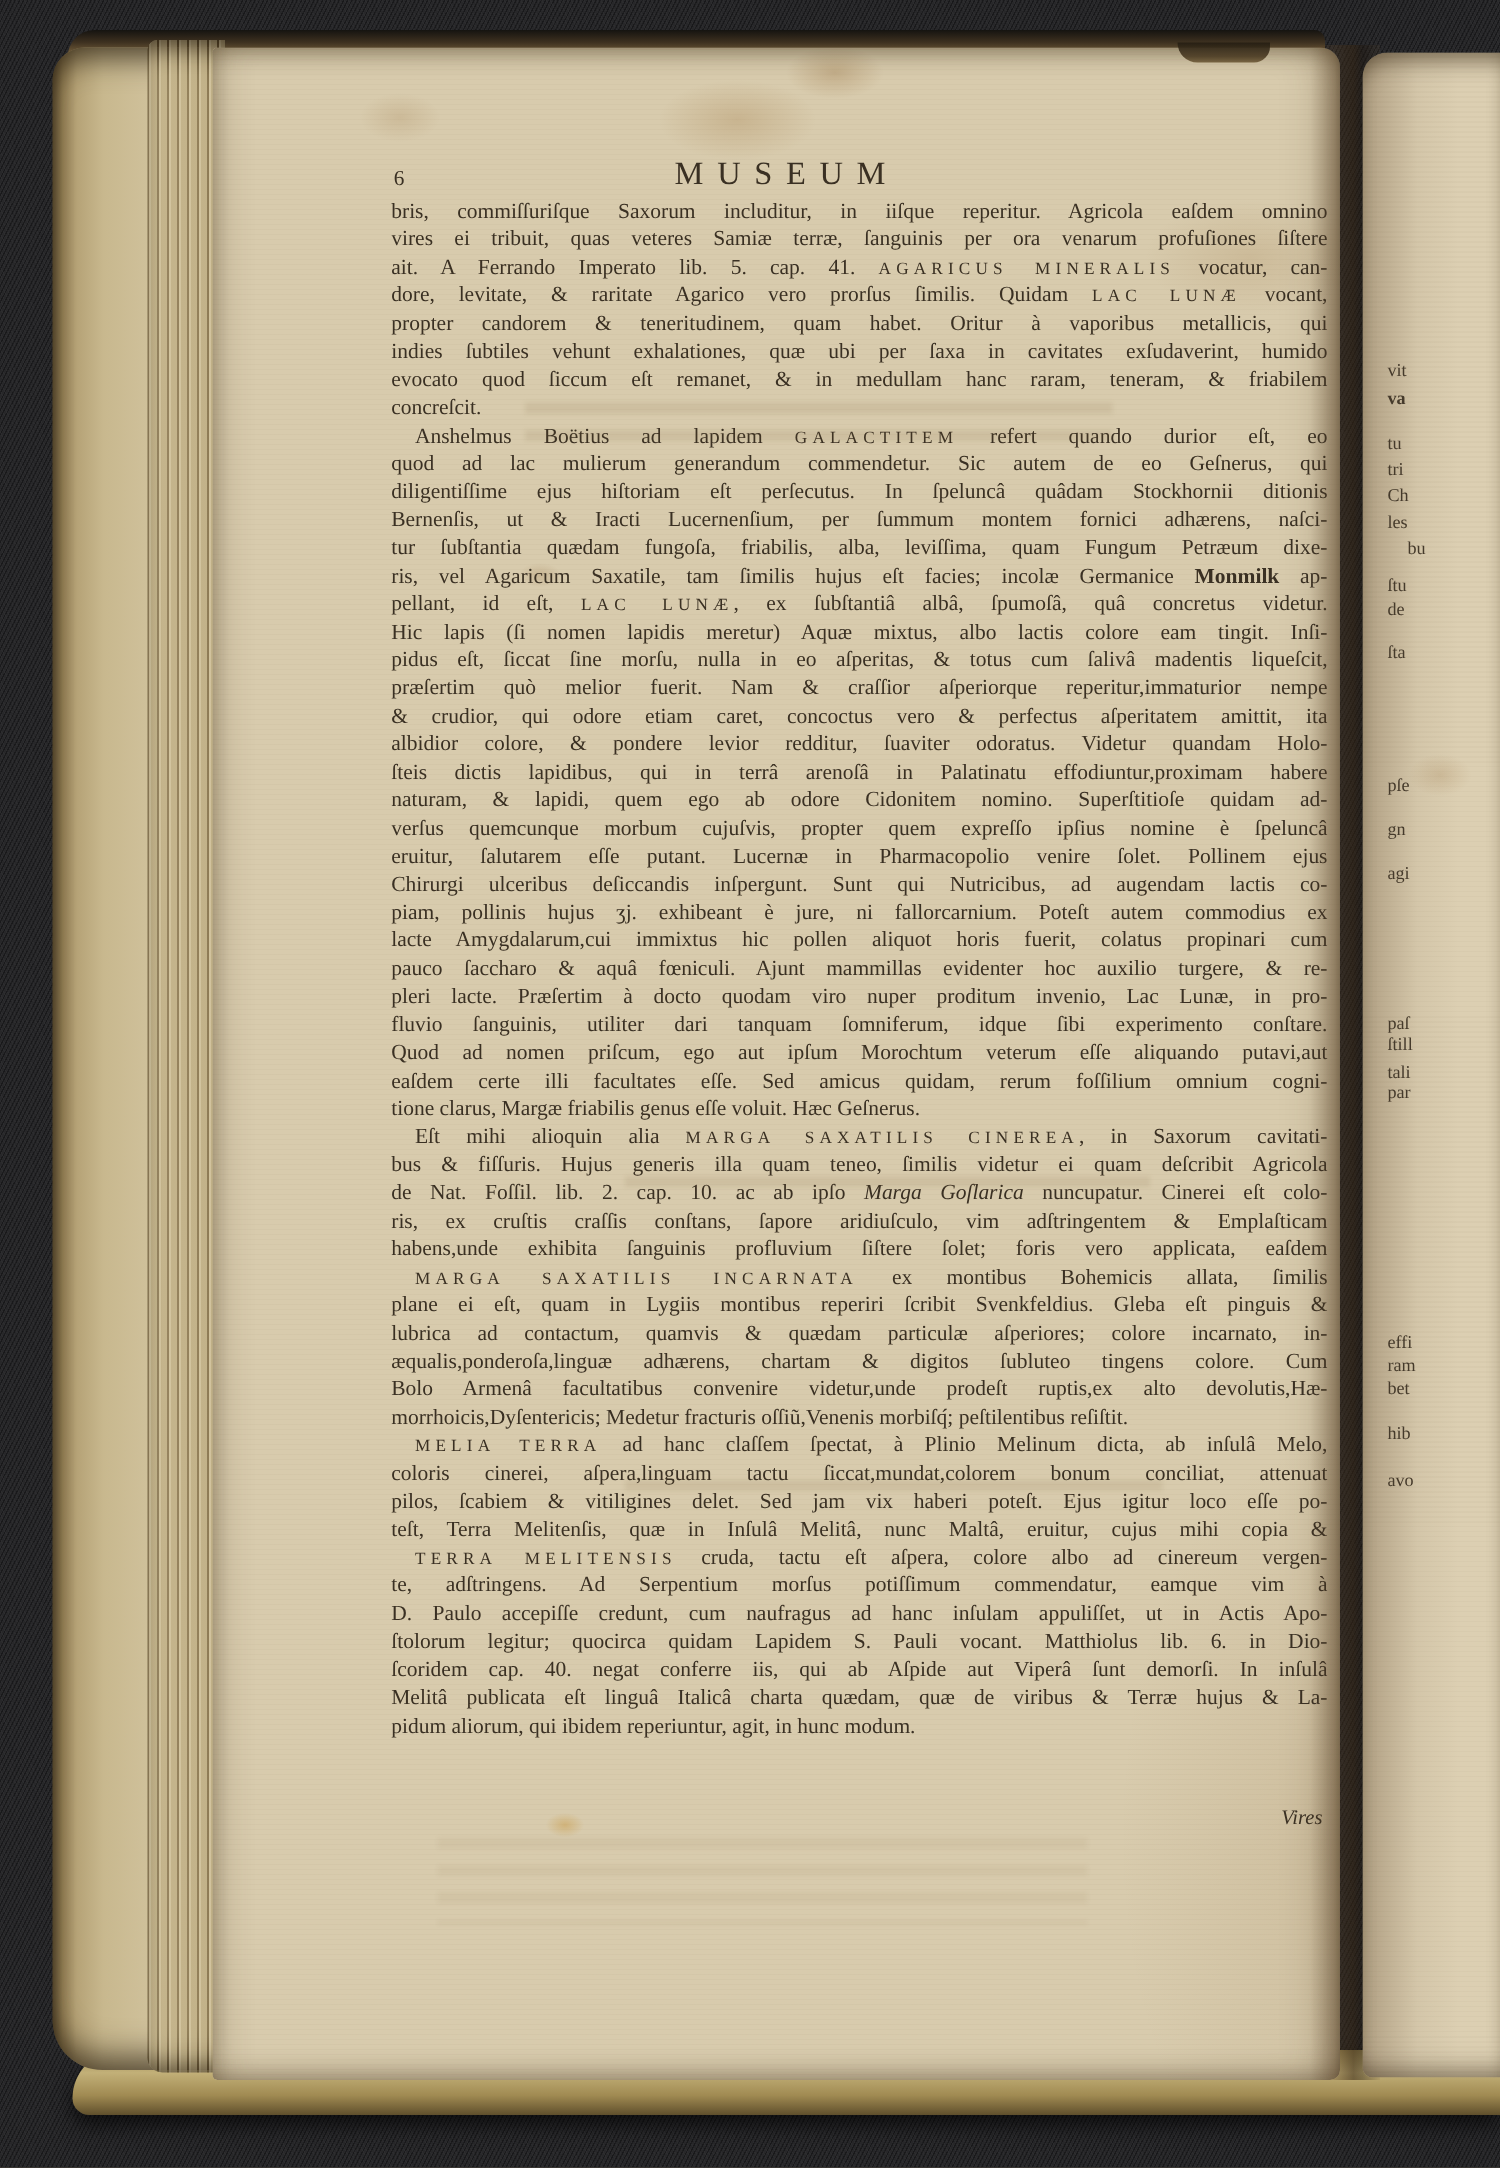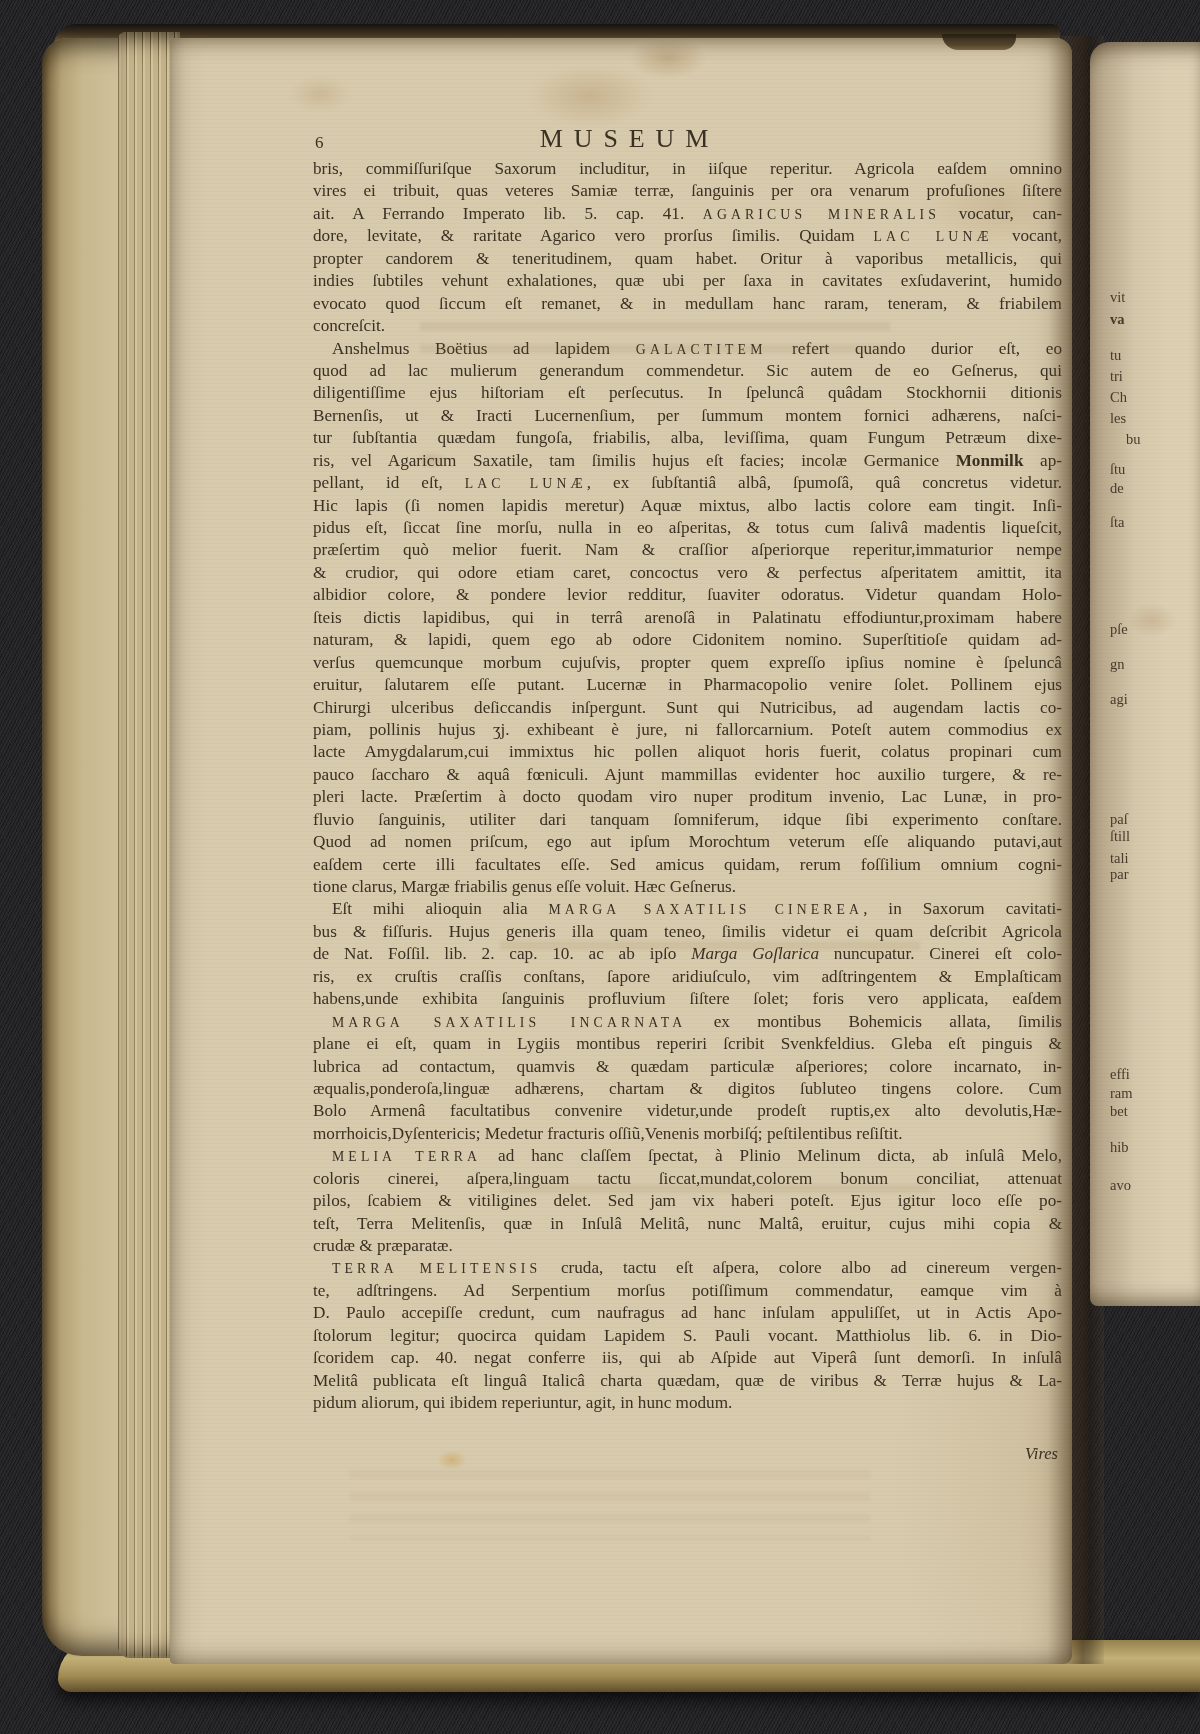--- a/index.html
+++ b/index.html
@@ -91,21 +91,21 @@
   .bleed.b2{left:330px;top:903px;width:420px;height:22px;}
   .bleed.b3{left:330px;top:1146px;width:430px;height:22px;}
   .bleed.b4{left:180px;top:1432px;width:520px;height:70px;opacity:.6;}
   .gutter{
     position:absolute;left:1048px;top:36px;width:56px;height:1628px;pointer-events:none;
     background:linear-gradient(90deg,
       rgba(91,66,38,0) 0%, rgba(91,66,38,0.28) 35%,
       rgba(52,36,18,0.55) 62%, rgba(30,20,10,0.38) 75%, rgba(120,95,60,0.12) 100%);
   }
   .page-right{
-    position:absolute;left:1090px;top:42px;width:110px;height:1264px;
+    position:absolute;left:1090px;top:42px;width:110px;height:1620px;
     background-color:var(--paper-right,#dccfb2);
     background-image:
       linear-gradient(90deg, rgba(80,55,28,0.32), rgba(80,55,28,0.06) 40%, rgba(80,55,28,0) 70%),
       radial-gradient(36px 24px at 62px 578px, rgba(150,110,60,0.20), rgba(150,110,60,0) 70%),
       repeating-linear-gradient(0deg, rgba(90,70,40,0.03) 0 1px, rgba(0,0,0,0) 1px 4px);
     border-radius:20px 0 0 8px;
     box-shadow:inset 0 16px 18px -10px rgba(50,35,15,0.6), inset 0 -16px 18px -10px rgba(50,35,15,0.5);
   }
   .frag{
     position:absolute;left:20px;font-size:14.5px;line-height:1;
@@ -181,21 +181,20 @@
             <div class="line"><span>lubrica ad contactum, quamvis &amp; quædam particulæ aſperiores; colore incarnato, in-</span></div>
             <div class="line"><span>æqualis,ponderoſa,linguæ adhærens, chartam &amp; digitos ſubluteo tingens colore. Cum</span></div>
             <div class="line"><span>Bolo Armenâ facultatibus convenire videtur,unde prodeſt ruptis,ex alto devolutis,Hæ-</span></div>
             <div class="line last"><span>morrhoicis,Dyſentericis; Medetur fracturis oſſiũ,Venenis morbiſq́; peſtilentibus reſiſtit.</span></div>
           </div>
           <div class="para indent">
             <div class="line"><span class="sc">MELIA TERRA</span><span> ad hanc claſſem ſpectat, à Plinio Melinum dicta, ab inſulâ Melo,</span></div>
             <div class="line"><span>coloris cinerei, aſpera,linguam tactu ſiccat,mundat,colorem bonum conciliat, attenuat</span></div>
             <div class="line"><span>pilos, ſcabiem &amp; vitiligines delet. Sed jam vix haberi poteſt. Ejus igitur loco eſſe po-</span></div>
             <div class="line"><span>teſt, Terra Melitenſis, quæ in Inſulâ Melitâ, nunc Maltâ, eruitur, cujus mihi copia &amp;</span></div>
-            <div class="line last"><span>crudæ &amp; præparatæ.</span></div>
           </div>
           <div class="para indent">
             <div class="line"><span class="sc">TERRA MELITENSIS</span><span> cruda, tactu eſt aſpera, colore albo ad cinereum vergen-</span></div>
             <div class="line"><span>te, adſtringens. Ad Serpentium morſus potiſſimum commendatur, eamque vim à</span></div>
             <div class="line"><span>D. Paulo accepiſſe credunt, cum naufragus ad hanc inſulam appuliſſet, ut in Actis Apo-</span></div>
             <div class="line"><span>ſtolorum legitur; quocirca quidam Lapidem S. Pauli vocant. Matthiolus lib. 6. in Dio-</span></div>
             <div class="line"><span>ſcoridem cap. 40. negat conferre iis, qui ab Aſpide aut Viperâ ſunt demorſi. In inſulâ</span></div>
             <div class="line"><span>Melitâ publicata eſt linguâ Italicâ charta quædam, quæ de viribus &amp; Terræ hujus &amp; La-</span></div>
             <div class="line last"><span>pidum aliorum, qui ibidem reperiuntur, agit, in hunc modum.</span></div>
           </div>

